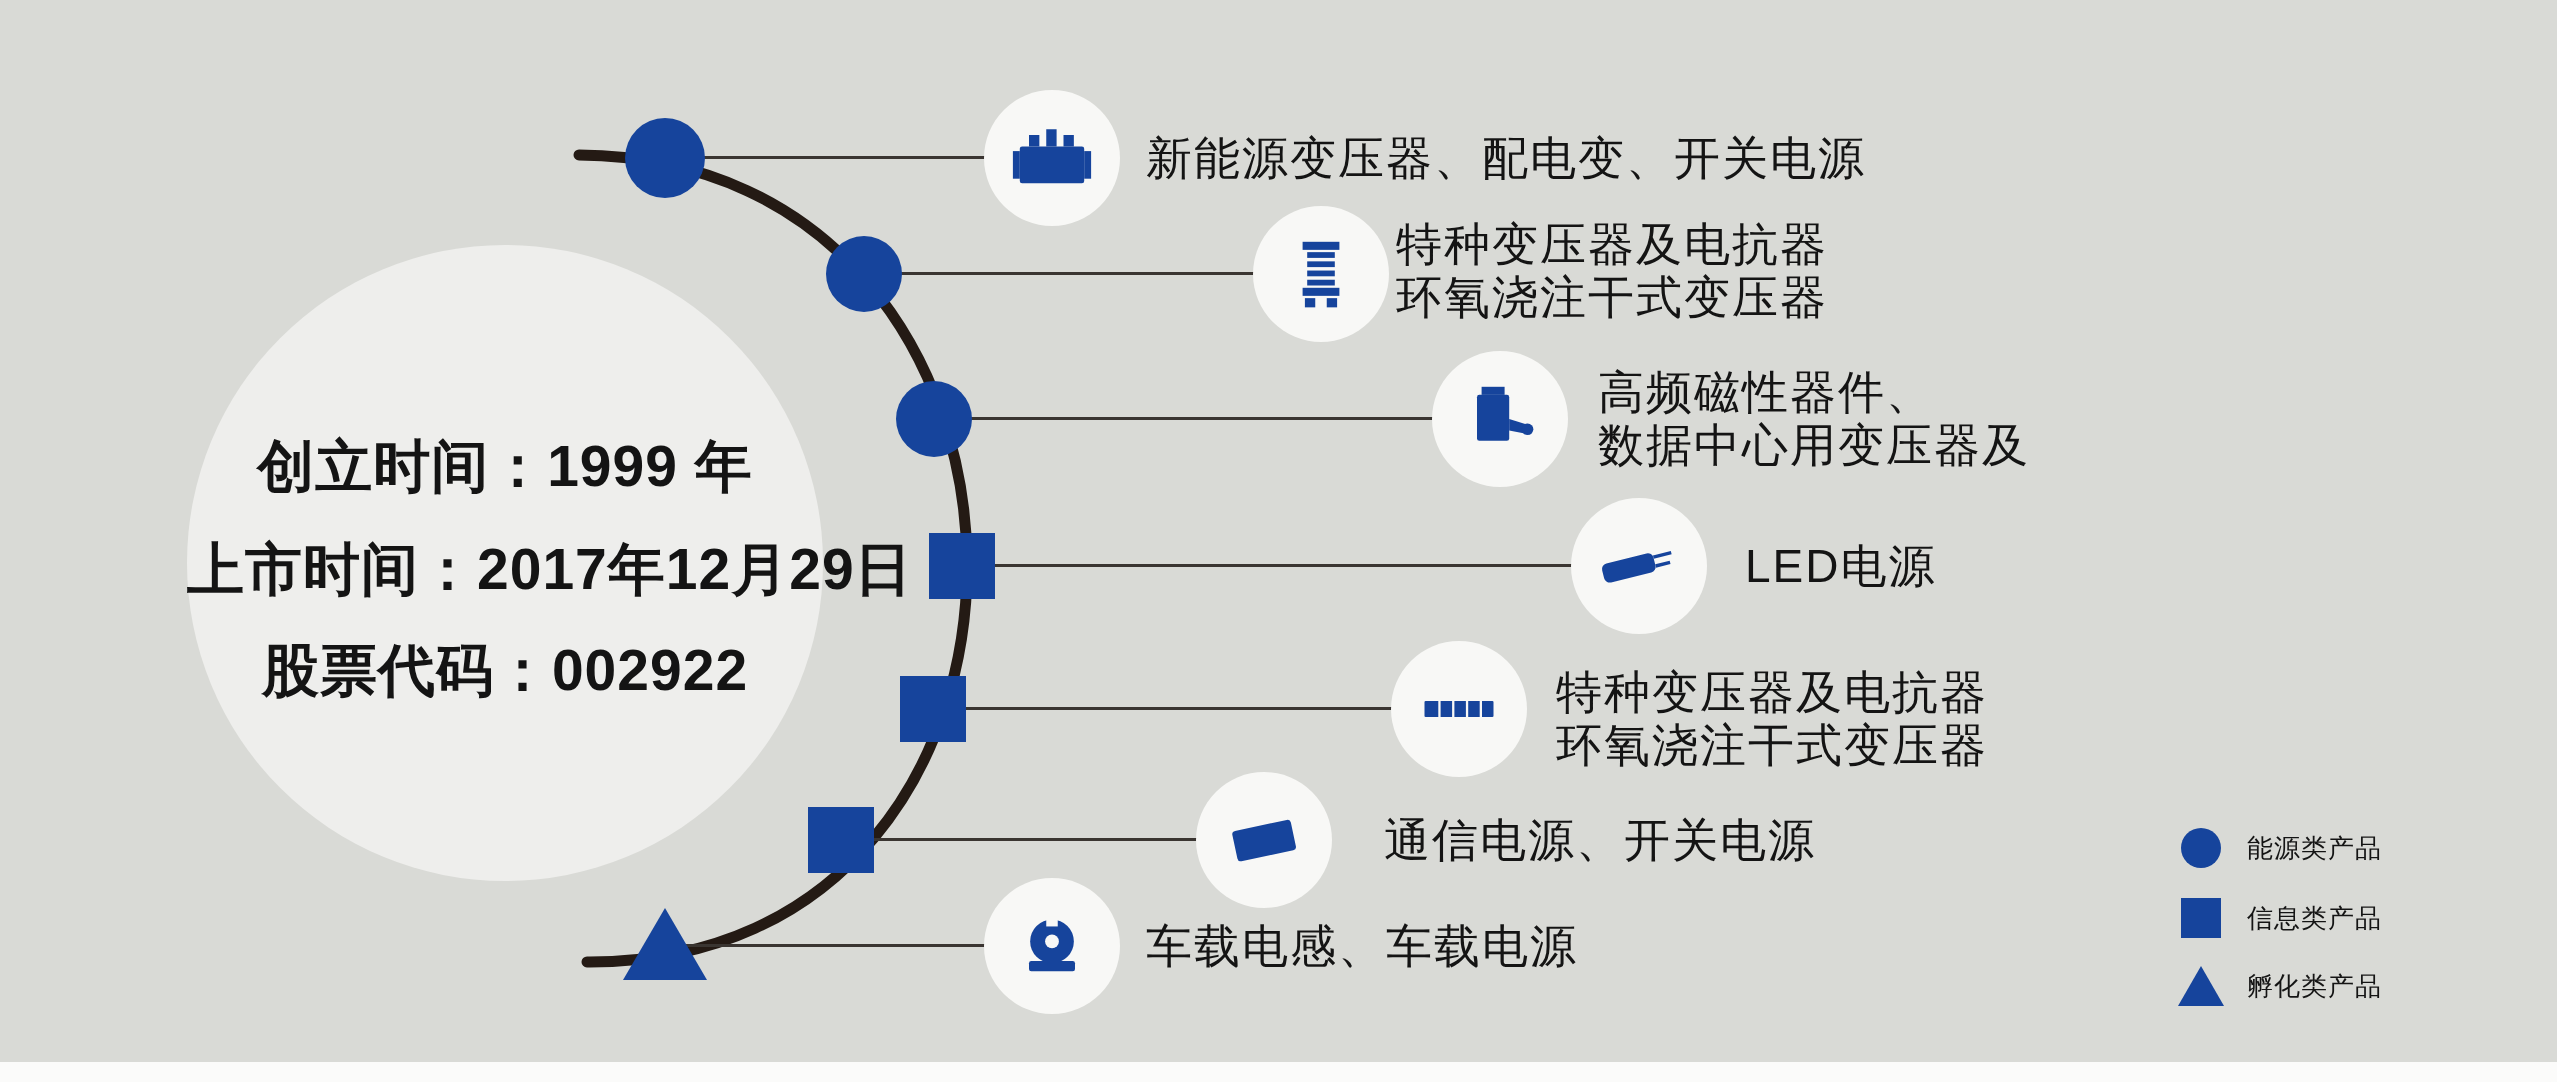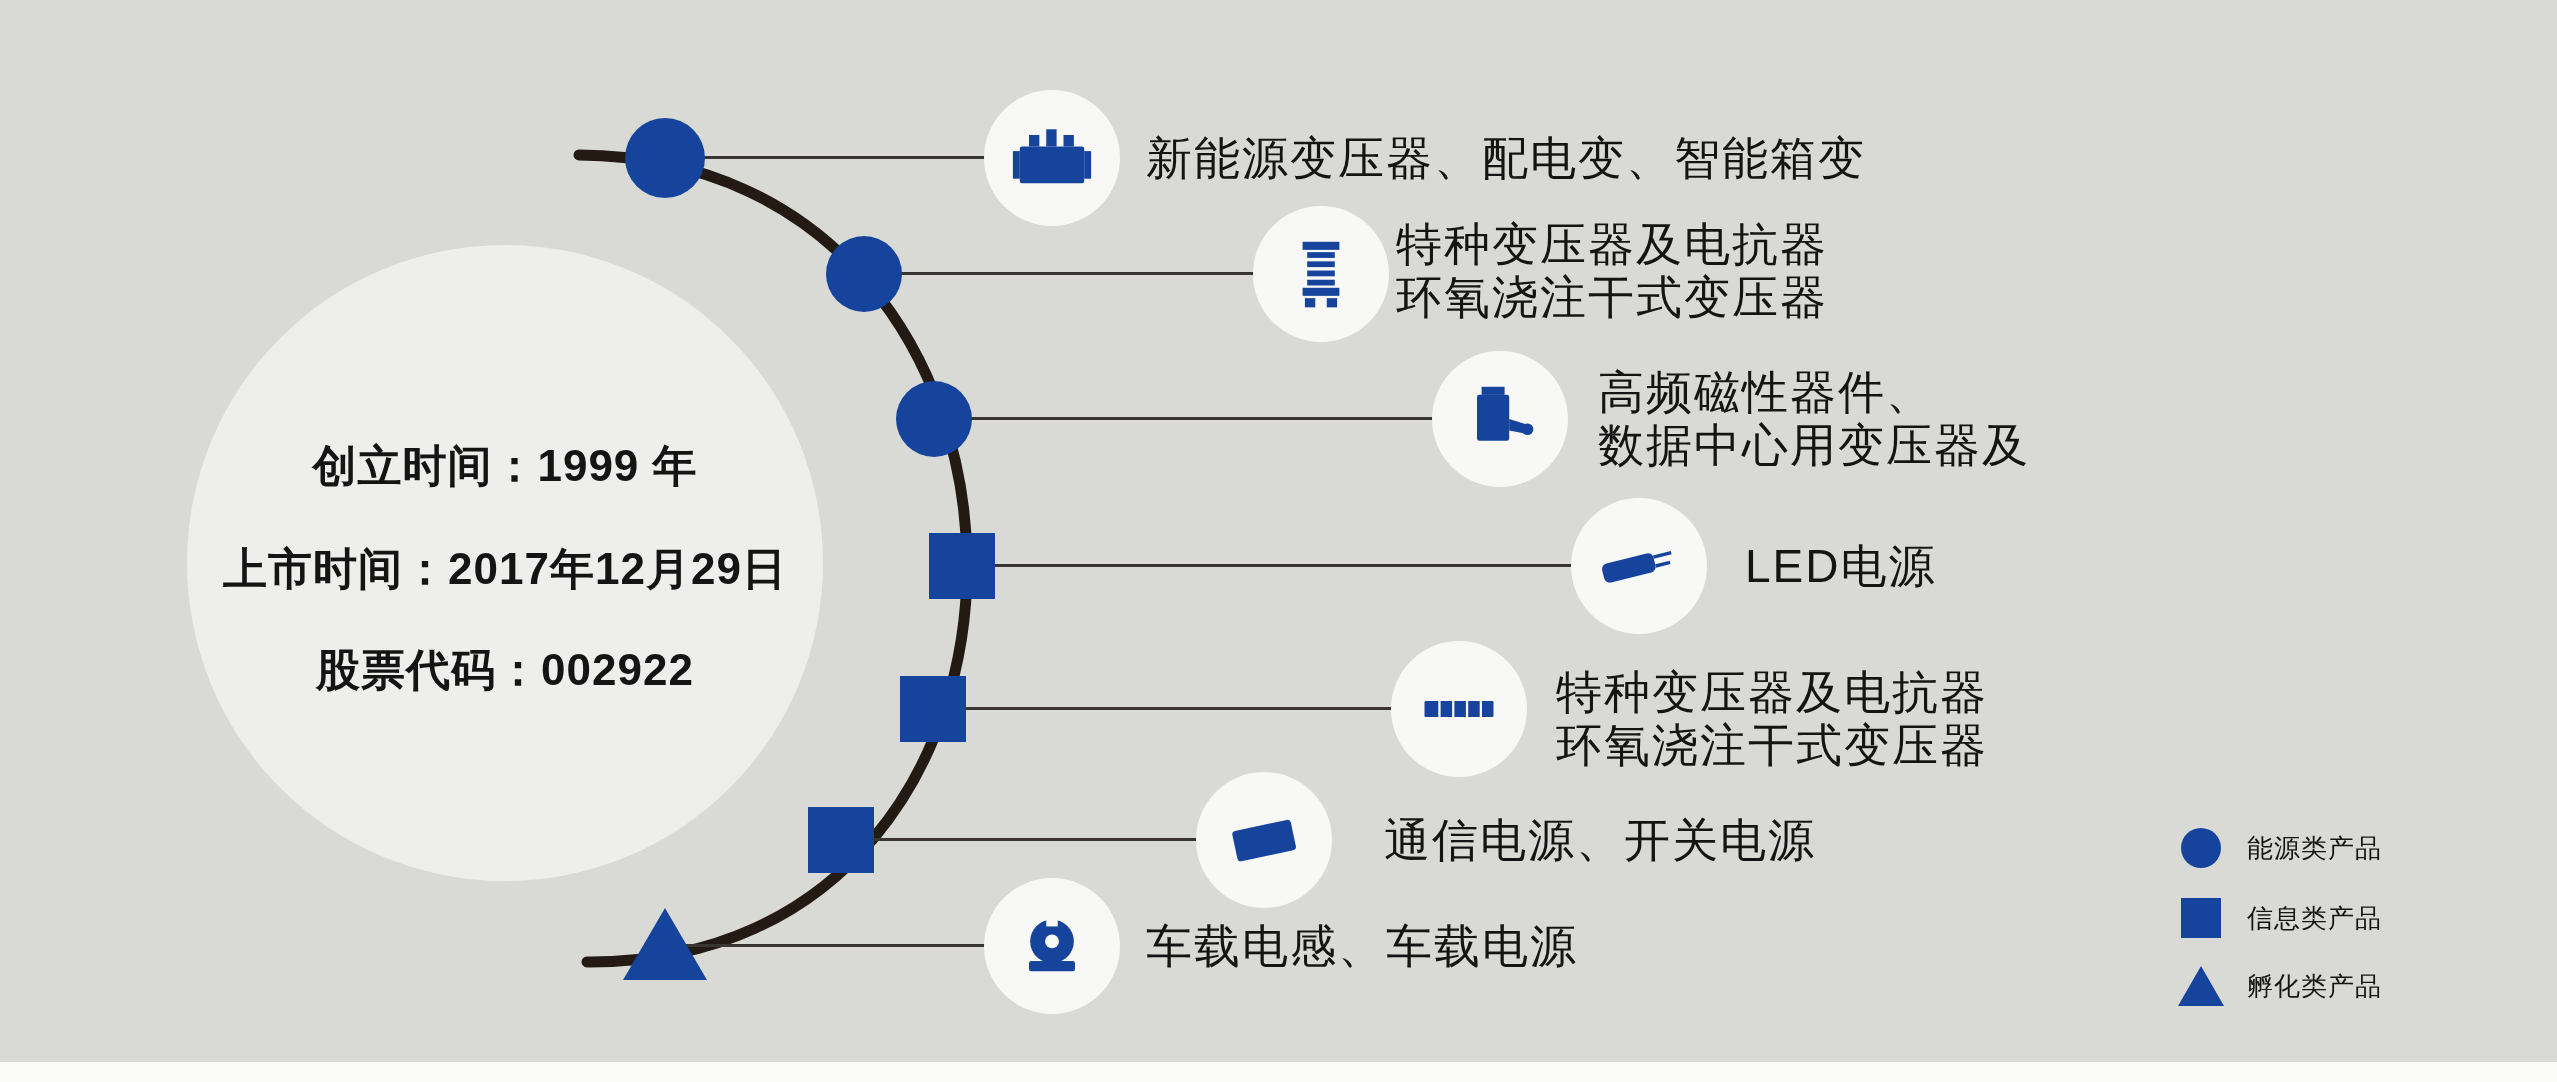--- a/index.html
+++ b/index.html
@@ -35,21 +35,21 @@
   .label{
     position:absolute;font-size:46px;line-height:53px;color:var(--text);
     font-weight:500;letter-spacing:2px;white-space:nowrap;
   }
   .company-circle{
     position:absolute;left:187px;top:245px;width:636px;height:636px;
     border-radius:50%;background:var(--company-circle);
   }
   .company-line{
     position:absolute;left:0;width:100%;text-align:center;
-    font-size:44px;line-height:60px;font-weight:bold;color:var(--text);
+    font-size:57px;line-height:60px;font-weight:bold;color:var(--text);
     letter-spacing:1px;white-space:nowrap;
   }
   .legend-label{
     position:absolute;font-size:26px;line-height:40px;color:var(--text);
     font-weight:500;letter-spacing:1px;white-space:nowrap;
   }
   .legend-circle{position:absolute;width:40px;height:40px;border-radius:50%;background:var(--blue);}
   .legend-square{position:absolute;width:40px;height:40px;background:var(--blue);}
   .legend-triangle{position:absolute;}
   .legend-triangle polygon{fill:var(--blue);}
@@ -146,21 +146,21 @@
   <div class="icon-bubble" style="left:984px;top:878px;">
     <svg viewBox="0 0 80 80" fill="var(--blue)">
       <circle cx="40" cy="36" r="19"></circle>
       <circle cx="40" cy="36" r="6" fill="var(--bubble)"></circle>
       <rect x="35" y="14" width="10" height="9" fill="var(--bubble)"></rect>
       <rect x="20" y="53" width="40" height="9" rx="2"></rect>
     </svg>
   </div>
 
   <div class="label" style="left:1146px;top:132px;">
-    <div>新能源变压器、配电变、智能箱变</div>
+    <div>新能源变压器、配电变、开关电源</div>
   </div>
   <div class="label" style="left:1396px;top:218px;">
     <div>特种变压器及电抗器</div>
     <div>环氧浇注干式变压器</div>
   </div>
   <div class="label" style="left:1598px;top:366px;">
     <div>高频磁性器件、</div>
     <div>数据中心用变压器及</div>
   </div>
   <div class="label" style="left:1745px;top:540px;">

